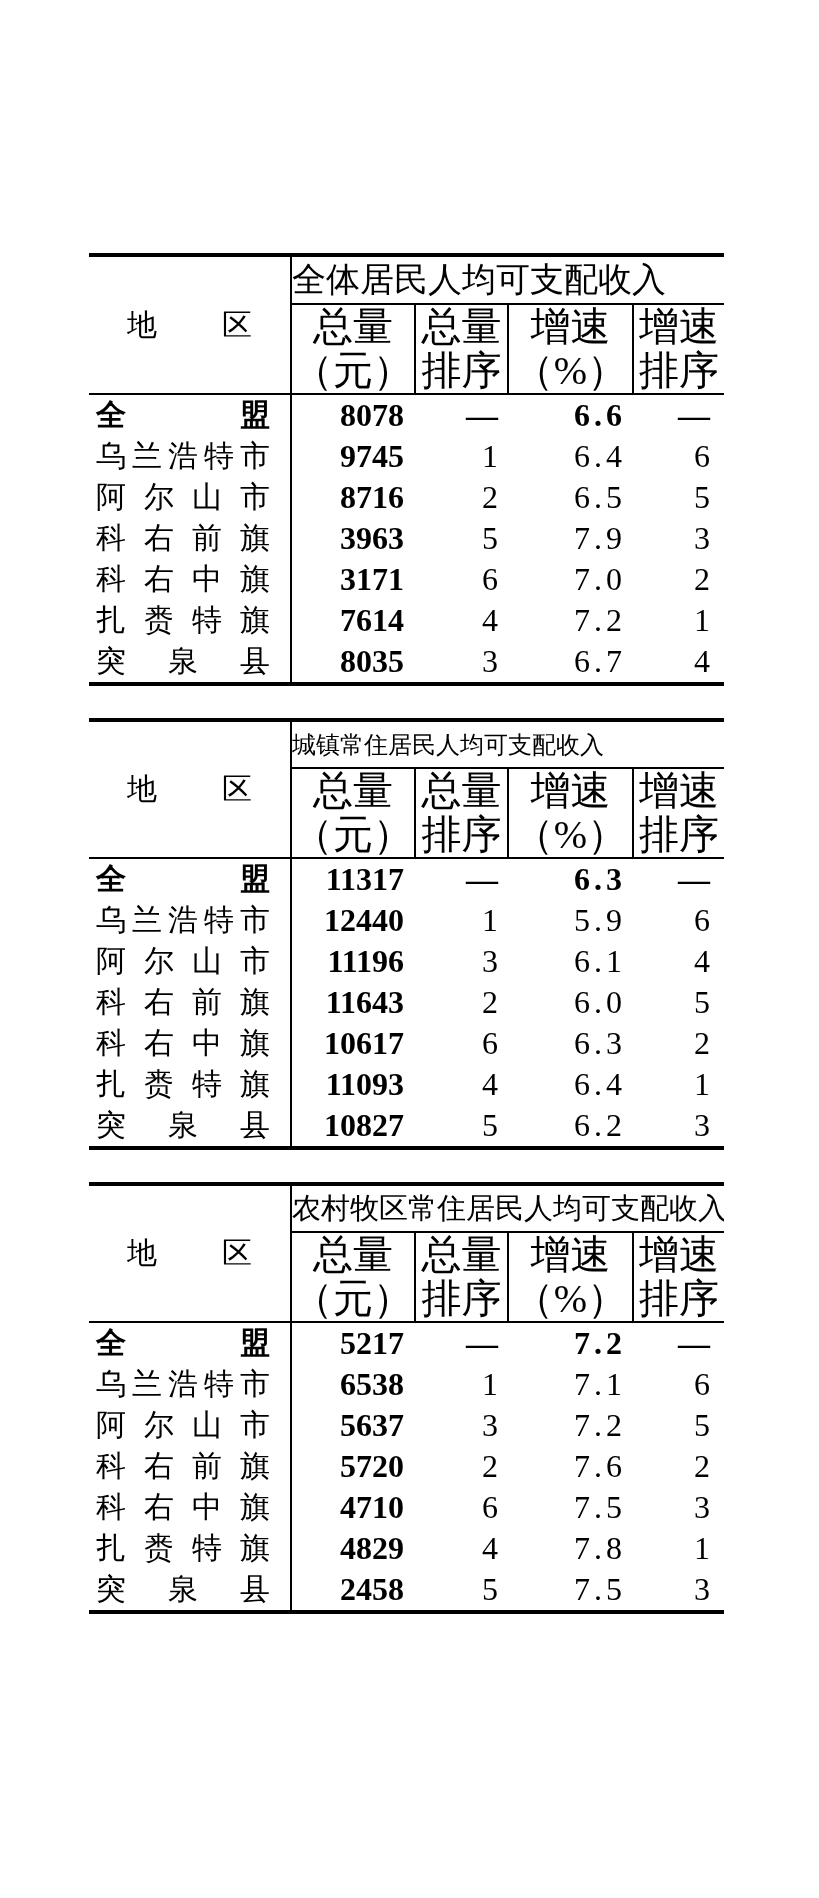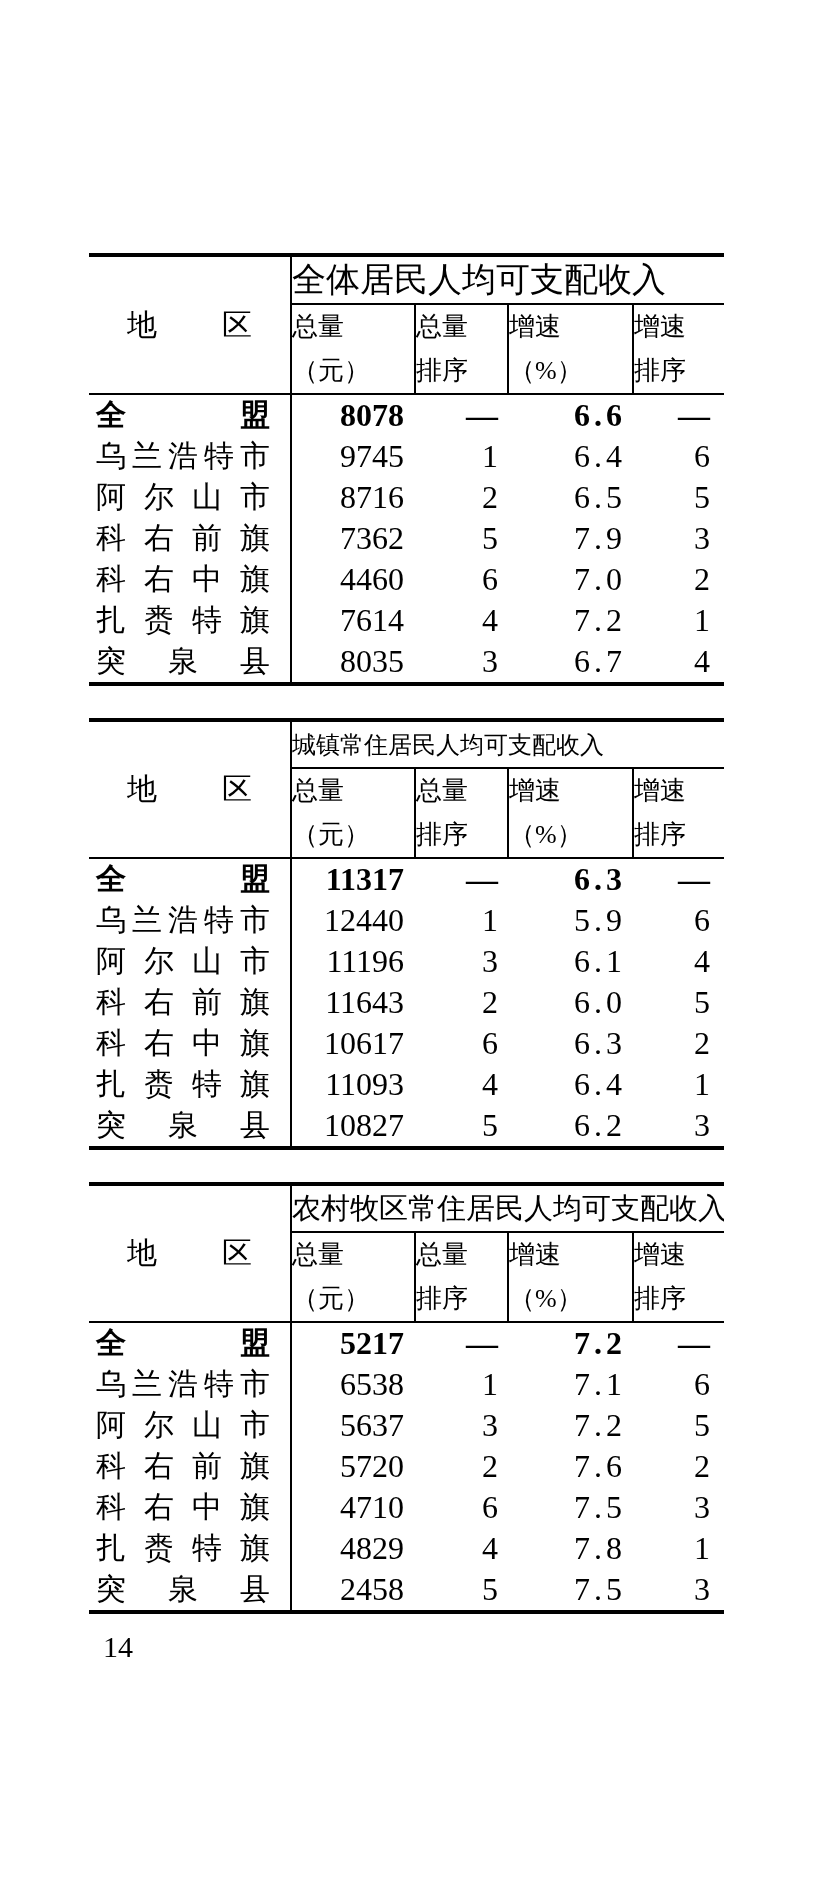--- a/index.html
+++ b/index.html
@@ -39,40 +39,40 @@
     border-right: 2px solid #000;
     border-bottom: 2px solid #000;
     font-size: 30px;
   }
   .region-head-cell .spread { padding: 0 38px; }
 
   
   .colhead-row th {
     border-bottom: 2px solid #000;
     height: 68px;
-    font-size: 26px;
-    text-align: left;
+    font-size: 40px;
+    text-align: center;
   }
   .colhead-row th + th { border-left: 2px solid #000; }
   .colhead-row th span { display: block; line-height: 44px; }
 
   
   tbody td { height: 40px; font-size: 30px; }
   td.region { border-right: 2px solid #000; }
   td.region .spread { padding: 0 20px 0 7px; }
 
   .spread { display: flex; justify-content: space-between; align-items: center; }
 
   .num {
     text-align: right;
     font-family: "Liberation Serif", "DejaVu Serif", serif;
     font-size: 32px;
     white-space: nowrap;
   }
-  .col-total  { padding-right: 11px; }
+  .col-total  { padding-right: 11px; font-weight: bold; }
   .col-trank  { padding-right: 10px; }
   .col-growth { padding-right: 7px; letter-spacing: 4px; }
   .col-grank  { padding-right: 14px; }
 
   tr.total-row td { font-weight: bold; }
 
   .page-number {
     margin-top: 16px;
     padding-left: 14px;
     font-size: 30px;
@@ -165,35 +165,35 @@
           </tr>
           <tr>
             <td class="region">
               <div class="spread">
                 <span>科</span>
                 <span>右</span>
                 <span>前</span>
                 <span>旗</span>
               </div>
             </td>
-            <td class="num col-total">7362</td>
+            <td class="num col-total">3963</td>
             <td class="num col-trank">5</td>
             <td class="num col-growth">7.9</td>
             <td class="num col-grank">3</td>
           </tr>
           <tr>
             <td class="region">
               <div class="spread">
                 <span>科</span>
                 <span>右</span>
                 <span>中</span>
                 <span>旗</span>
               </div>
             </td>
-            <td class="num col-total">4460</td>
+            <td class="num col-total">3171</td>
             <td class="num col-trank">6</td>
             <td class="num col-growth">7.0</td>
             <td class="num col-grank">2</td>
           </tr>
           <tr>
             <td class="region">
               <div class="spread">
                 <span>扎</span>
                 <span>赉</span>
                 <span>特</span>
@@ -493,15 +493,14 @@
             </td>
             <td class="num col-total">2458</td>
             <td class="num col-trank">5</td>
             <td class="num col-growth">7.5</td>
             <td class="num col-grank">3</td>
           </tr>
         </tbody>
     </table>
   </section>
 
-  <div class="page-number">14</div>
 
 </div>
 
 </body></html>

